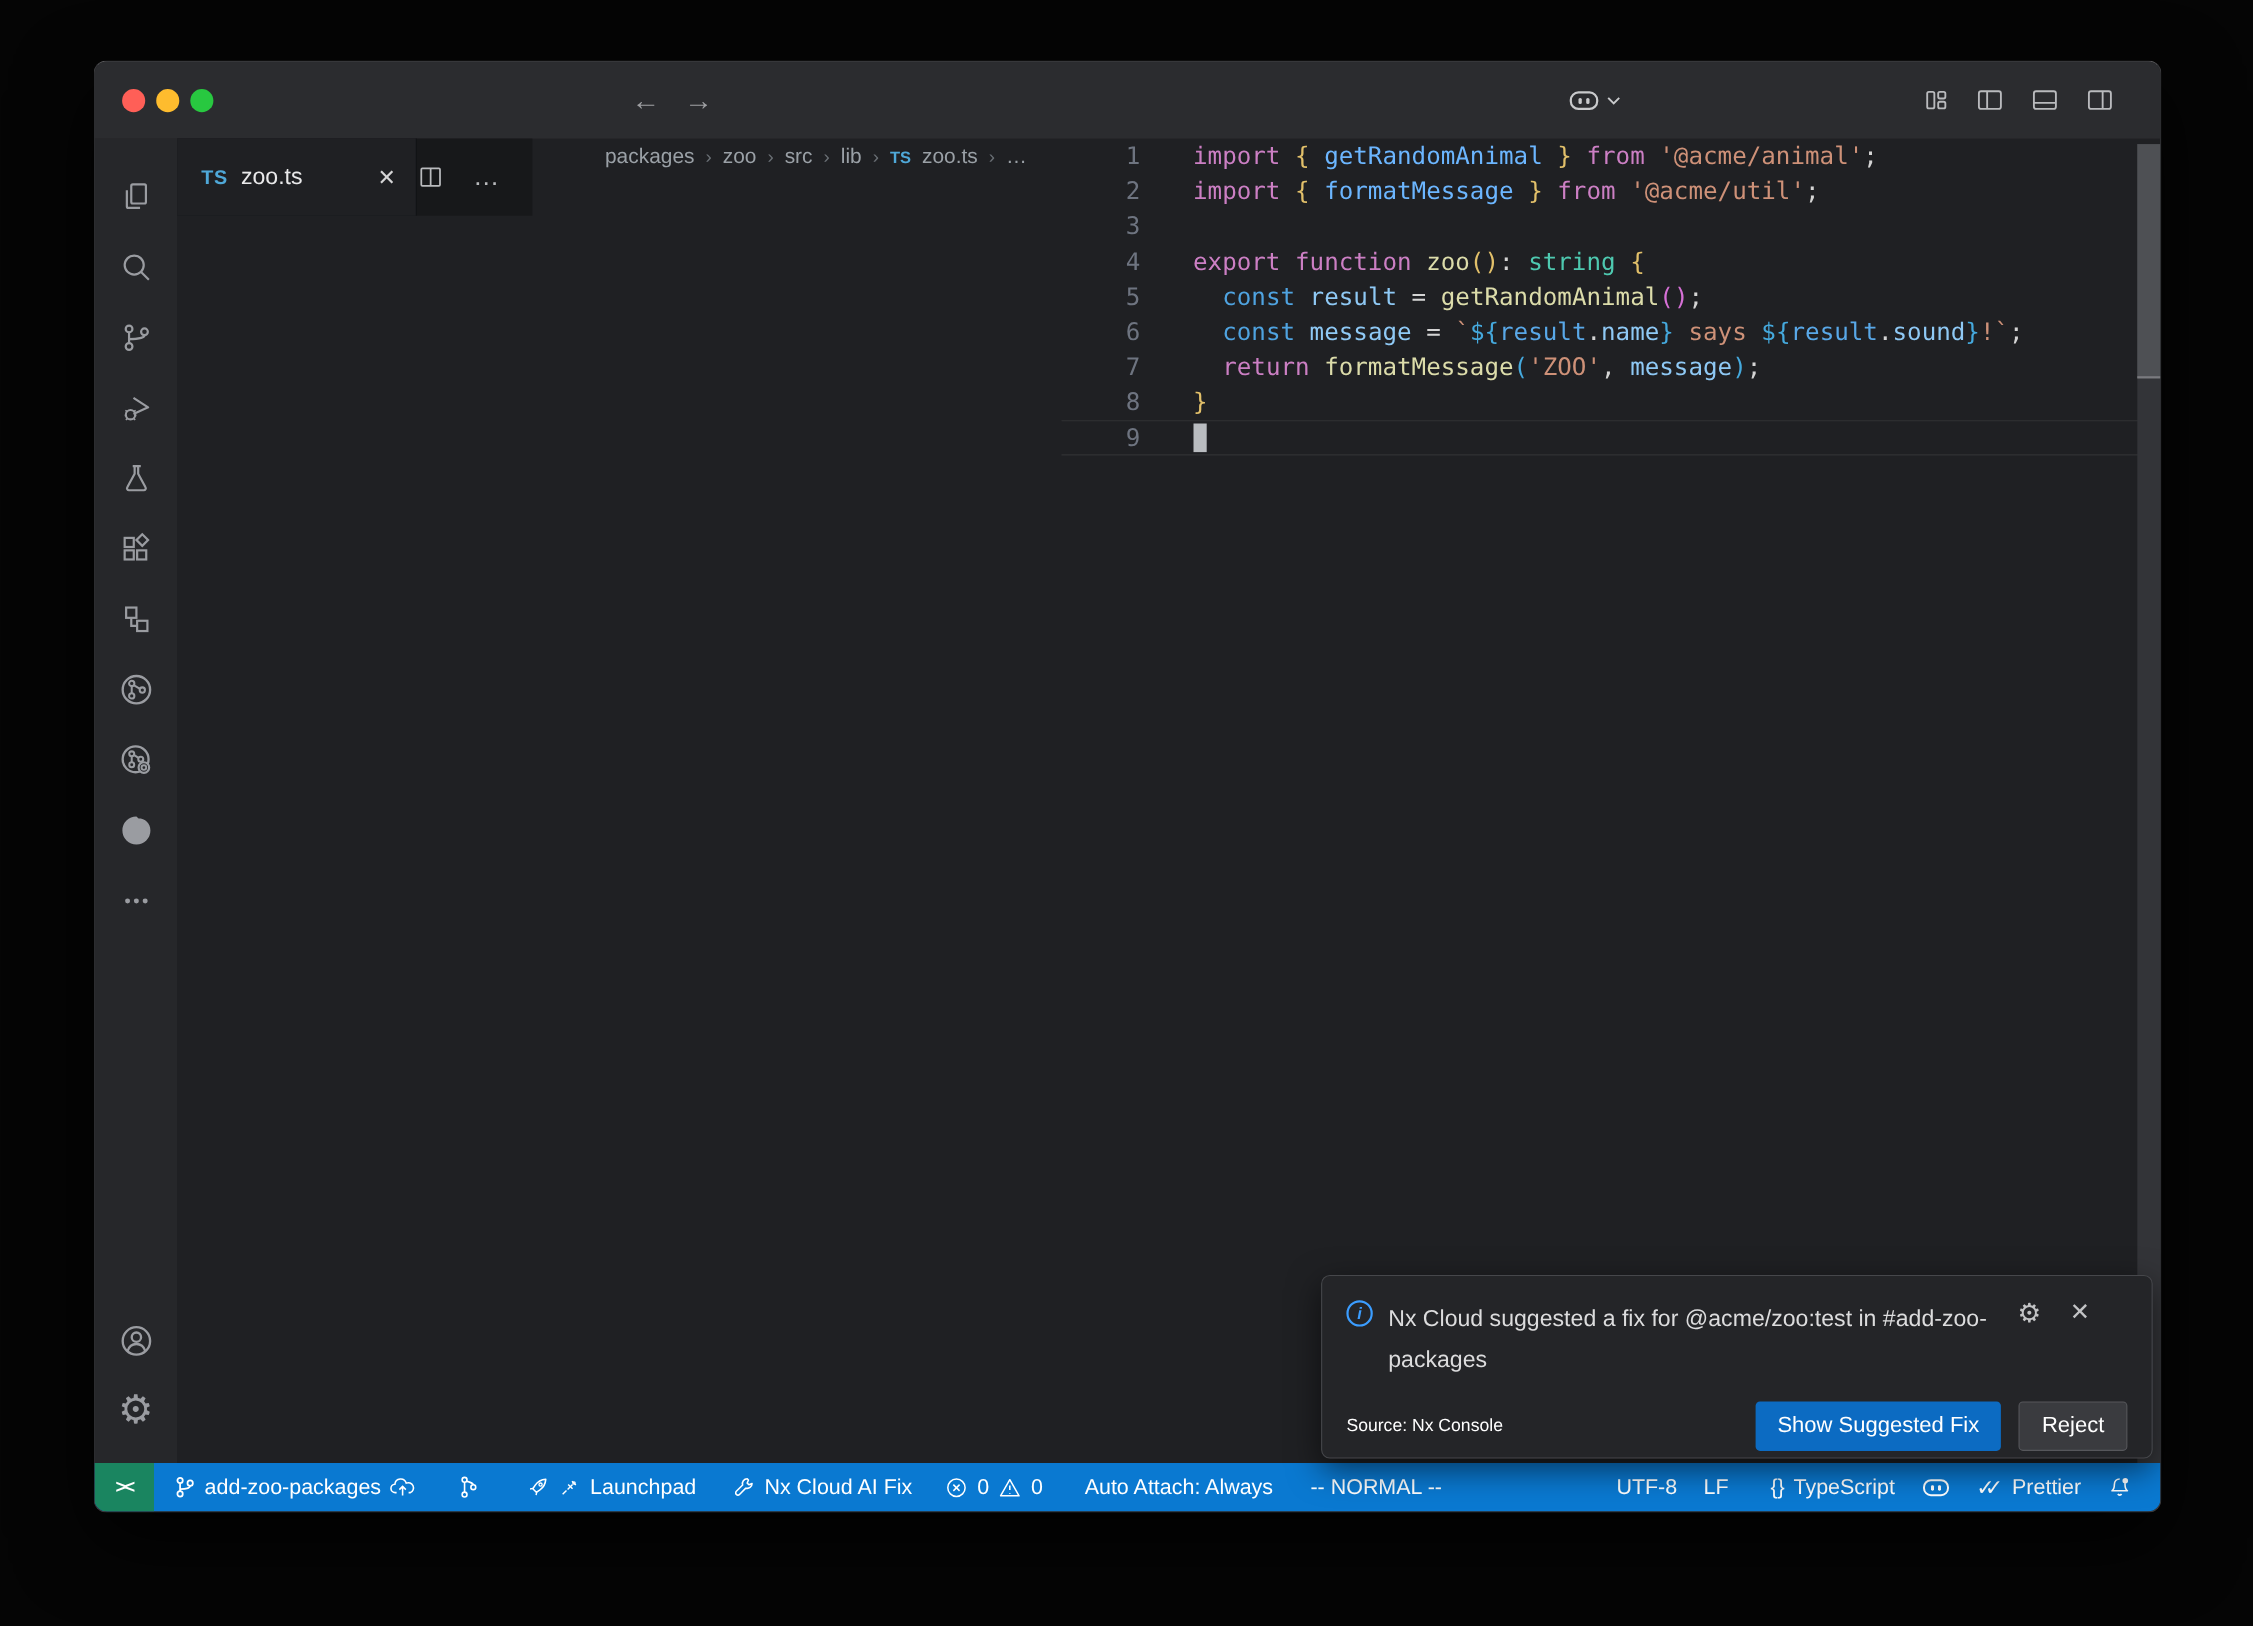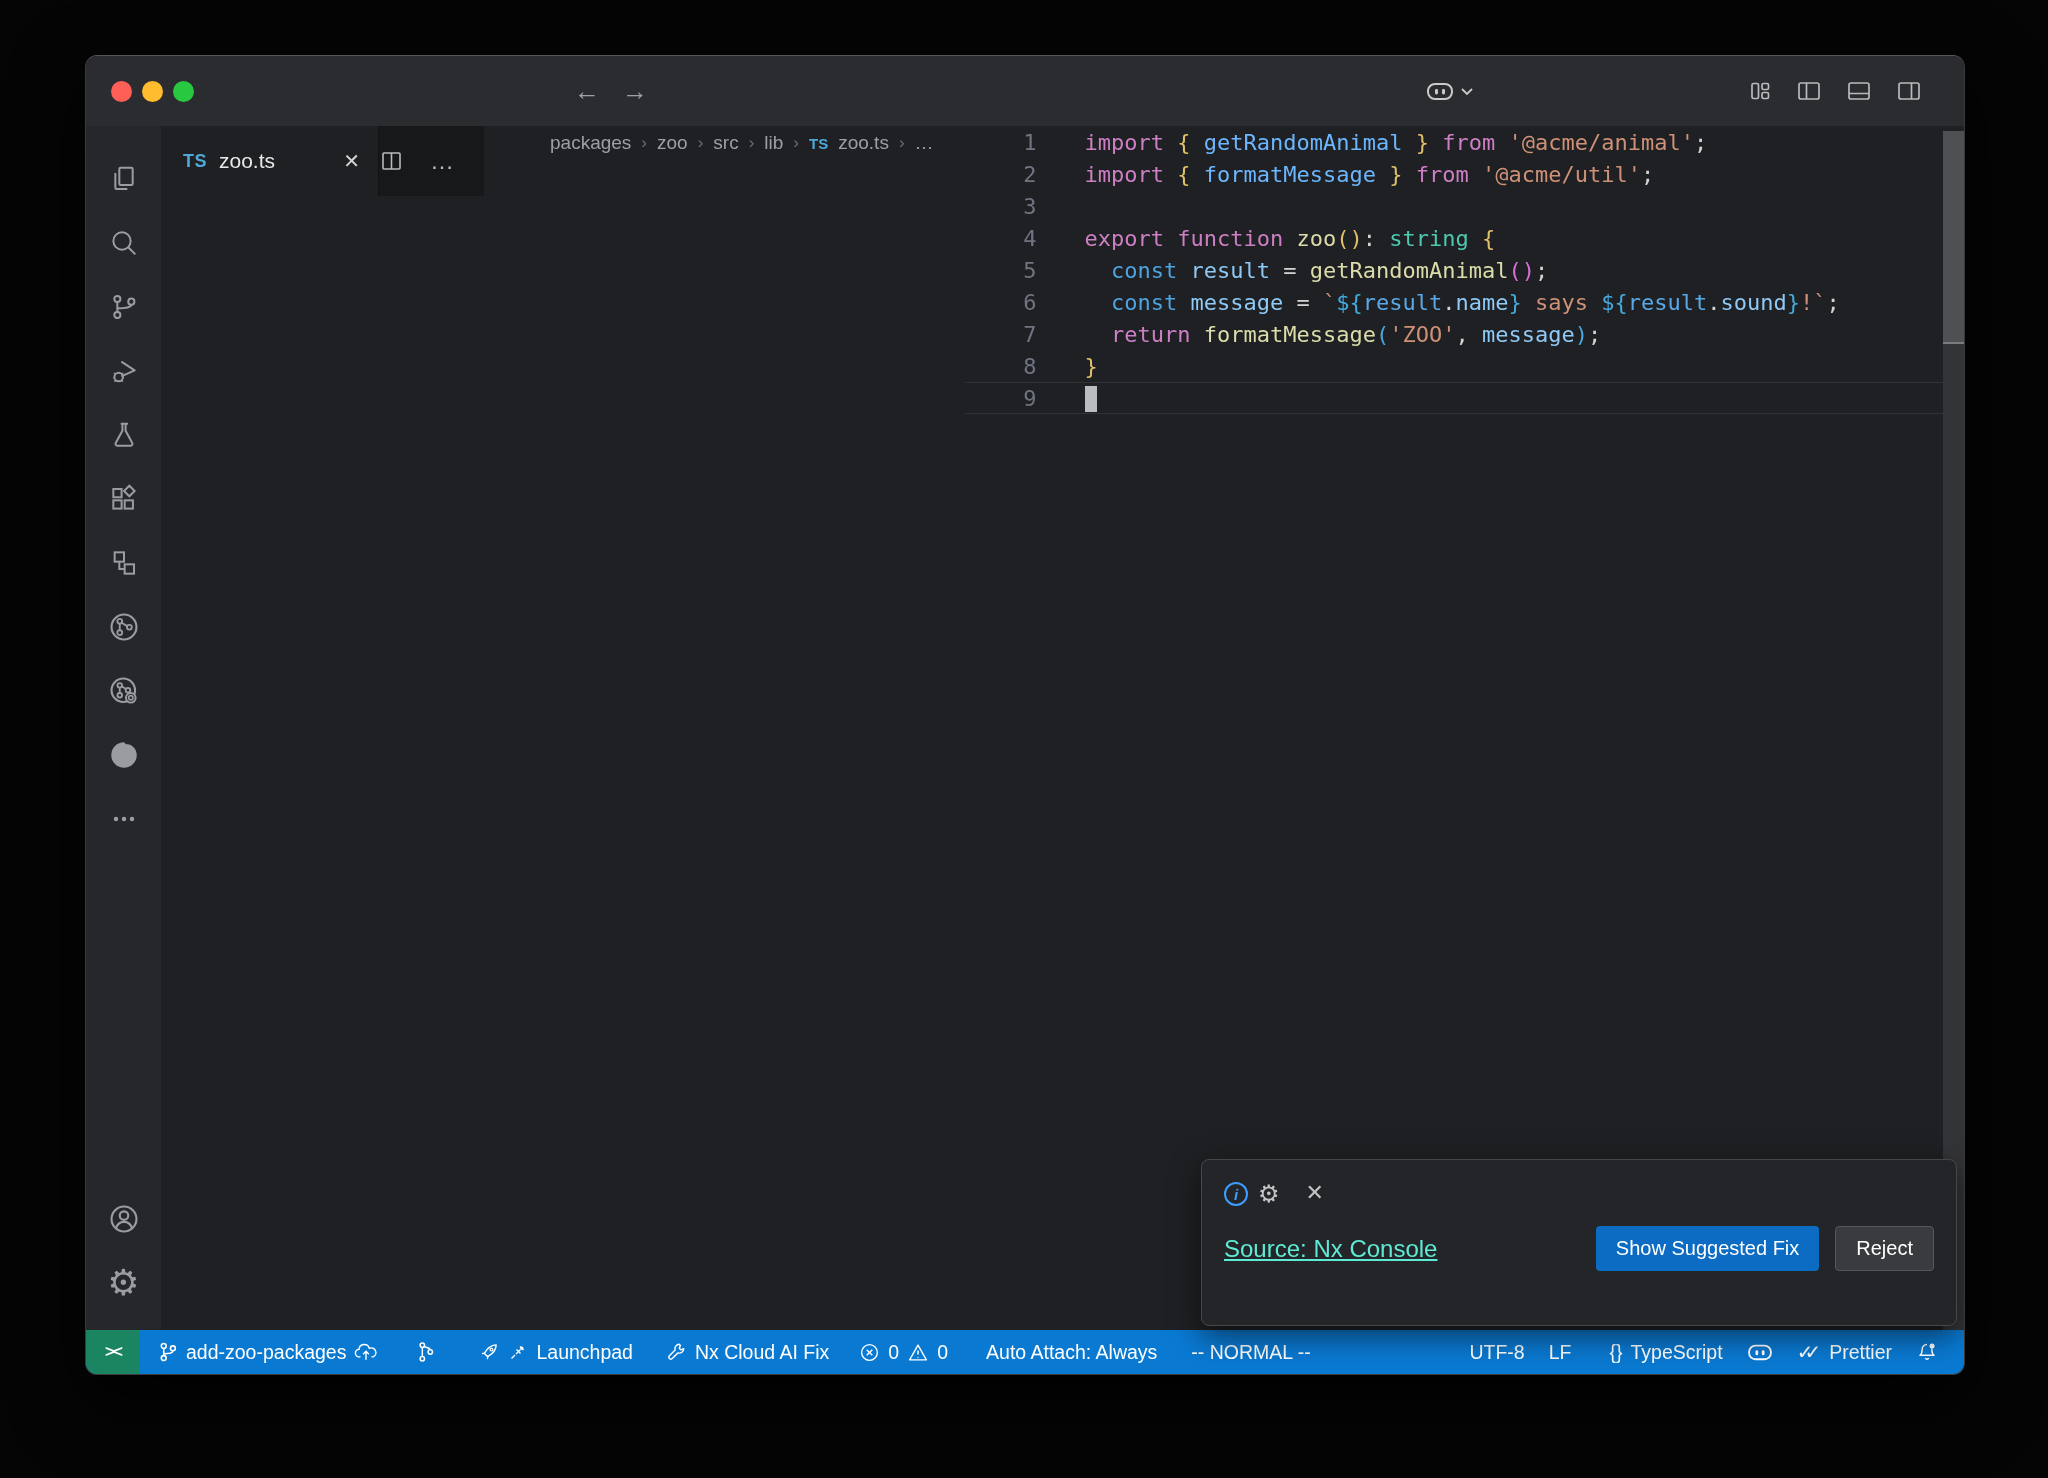--- a/index.html
+++ b/index.html
@@ -76,21 +76,21 @@
   .toast-row1 { display:flex; align-items:flex-start; }
   .info-circ { width:24px; height:24px; border:2px solid #3b9dff; border-radius:50%;
                color:#3b9dff; font-size:15px; font-style:italic; font-weight:bold;
                display:flex; align-items:center; justify-content:center; flex:0 0 auto;
                margin-top:2px; }
   .toast-msg { color:#dcdcdd; font-size:21px; line-height:38px; margin-left:14px; width:562px; }
   .toast-gear { color:#c2c3c5; font-size:24px; margin-left:10px;
                 font-family:"DejaVu Sans",sans-serif; }
   .toast-x { color:#c2c3c5; font-size:22px; margin-left:26px; }
   .toast-row2 { display:flex; align-items:center; margin-top:18px; }
-  .toast-src { color:#5eead4; font-size:24px;text-decoration:underline; }
+  .toast-src { color:#ffffff; font-size:16px; }
   .btn { height:45px; border-radius:4px; font-size:20px; display:flex; align-items:center;
          padding:0 20px; color:#fff; }
   .btn.primary { background:#0c6bc2; margin-left:auto; }
   .btn.secondary { background:#3a3b3f; border:1px solid #56575b; margin-left:16px; }
 
   
   .statusbar { height:44px; background:#0a79d1; flex:0 0 auto; display:flex; align-items:center;
                color:#fff; font-size:19.5px; position:relative; z-index:2; }
   .remote { width:54px; height:44px; background:#1a8560; display:flex; align-items:center;
             justify-content:center; font-weight:bold; font-size:17px; letter-spacing:-2px;
@@ -313,20 +313,21 @@
         <div class="scrollbar-track">
           <div class="scrollbar-thumb"></div>
         </div>
       </div>
     </div>
   </div>
 
   <div class="toast">
     <div class="toast-row1">
       <span class="info-circ">i</span>
+      <div class="toast-msg">Nx Cloud suggested a fix for @acme/zoo:test in #add-zoo-packages</div>
       <span class="toast-gear">⚙</span>
       <span class="toast-x">✕</span>
     </div>
     <div class="toast-row2">
       <span class="toast-src">Source: Nx Console</span>
       <div class="btn primary">Show Suggested Fix</div>
       <div class="btn secondary">Reject</div>
     </div>
   </div>
 

